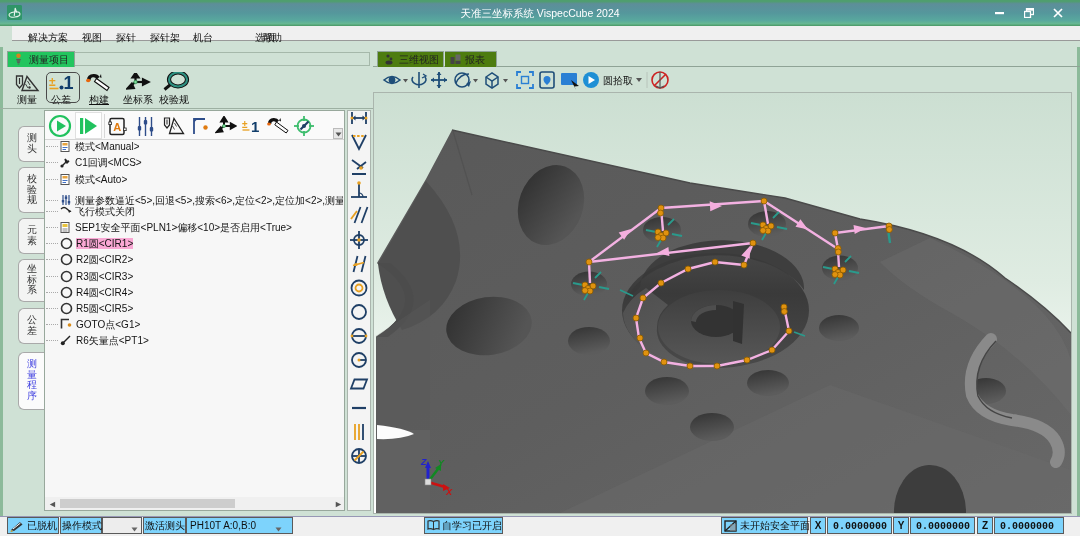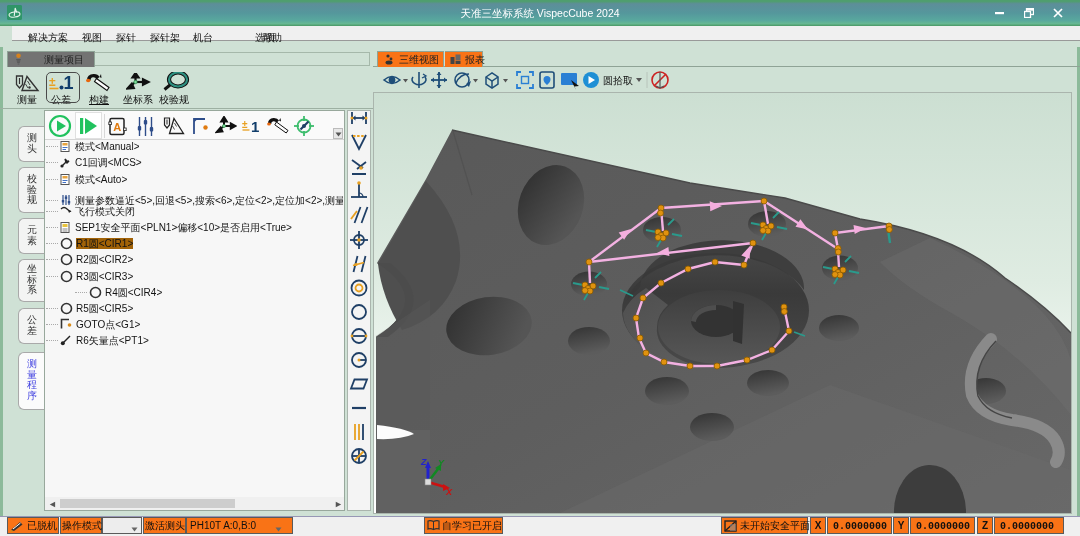--- a/index.html
+++ b/index.html
@@ -14,21 +14,21 @@
 #title { left:0; top:7px; width:1080px; text-align:center; color:#fff; font-size:10.5px; }
 
 
 #menubar { left:12px; top:26px; width:1080px; height:15px; background:#f0f0f0; border-bottom:1px solid #999; }
 #menubar span { position:absolute; top:5px; font-size:10px; color:#111; }
 
 
 #main { left:0; top:47px; width:1080px; height:469px; background:#cfe1d5; border-left:3px solid #8cba9a; border-right:3px solid #8cba9a; }
 
 
-#lp-tab { white-space:nowrap; left:7px; top:51px; width:88px; height:16px; background:#737373; border:1px solid #8fa396; border-bottom:none; font-size:10px; color:#222; padding-left:36px; line-height:15px; }
+#lp-tab { white-space:nowrap; left:7px; top:51px; width:68px; height:16px; background:#22c55e; border:1px solid #8fa396; border-bottom:none; font-size:10px; color:#222; padding-left:21px; line-height:15px; }
 #lp-tabline2 { left:74px; top:52px; width:296px; height:14px; border:1px solid #a5b8aa; border-left:none; background:#cfe1d5; }
 
 
 .riblabel { top:93px; font-size:10px; color:#111; text-align:center; }
 #tolsel { left:46px; top:72px; width:34px; height:31px; border:1.5px solid #4a4a4a; border-radius:5px; }
 
 
 .vtab { left:18px; width:27px; background:#f3f4f3; border:1px solid #a9a9a9; border-right:none; border-radius:6px 0 0 6px; font-size:10px; color:#333; line-height:10.5px; text-align:center; }
 .vtab.sel { background:#fbfbfb; color:#4242e0; }
 
@@ -40,28 +40,28 @@
 
 #hscroll { left:45px; top:497px; width:299px; height:13px; background:#f0f0f0; }
 #hthumb { left:60px; top:499px; width:175px; height:9px; background:#cdcdcd; }
 .harr { top:499px; font-size:9px; color:#555; }
 
 
 #gdtstrip { left:347px; top:110px; width:24px; height:401px; background:#f4f4f4; border:1px solid #aab5ad; }
 
 
 #rtabs-line { left:373px; top:66px; width:707px; height:1px; background:#8fa396; }
-.rtab { top:51px; height:16px; font-size:10px; color:#222; background:#f97316; border:1px solid #8fa396; border-bottom:none; white-space:nowrap; line-height:15px; }
+.rtab { top:51px; height:16px; font-size:10px; color:#222; background:#4d7c0f; border:1px solid #8fa396; border-bottom:none; white-space:nowrap; line-height:15px; }
 
 
 #viewport { left:373px; top:92px; width:699px; height:422px; background:#fff; border:1px solid #aab5ad; }
 
 
 #statusbar { left:0; top:516px; width:1080px; height:20px; background:#f0f0f0; border-top:1px solid #9797b5; }
-.scell { position:absolute; top:517px; height:17px; border:1px solid #5a5a5a; font-size:10px; color:#111; background:#f97316; line-height:15px; white-space:nowrap; }
+.scell { position:absolute; top:517px; height:17px; border:1px solid #5a5a5a; font-size:10px; color:#111; background:#7dd3fc; line-height:15px; white-space:nowrap; }
 .sval { font-family:"Liberation Mono",monospace; font-size:10px; font-weight:bold; }
 </style>
 </head>
 <body>
 
 <div id="titlebar" class="abs"></div>
 <div id="appicon" class="abs"></div>
 <div id="title" class="abs">天准三坐标系统 VispecCube 2024</div>
 <svg class="abs" style="left:995px;top:12px;" width="10" height="3" viewBox="0 0 10 3">
     <rect width="9" height="2.2" fill="#fff"></rect>
@@ -142,28 +142,28 @@
         <path d="M8 5 L11 6 L9 8 Z" fill="#222"></path>
       </svg>飞行模式关闭</div>
   <div class="trow" style="top:221px;"><span class="tln"></span><svg width="11" height="11" viewBox="0 0 11 11" style="vertical-align:-2px;margin-right:4px;">
         <rect x="1" y="0.5" width="8" height="10" fill="#fff" stroke="#555"></rect>
         <rect x="2.5" y="2" width="5" height="3" fill="#e8c43d"></rect>
         <rect x="2.5" y="6.5" width="5" height="1" fill="#888"></rect>
         <rect x="2.5" y="8.5" width="5" height="1" fill="#888"></rect>
       </svg>SEP1安全平面&lt;PLN1&gt;偏移&lt;10&gt;是否启用&lt;True&gt;</div>
   <div class="trow" style="top:237px;"><span class="tln"></span><svg width="13" height="13" viewBox="0 0 13 13" style="vertical-align:-3px;margin-right:3px;">
         <circle cx="6.5" cy="6.5" r="5" fill="none" stroke="#333" stroke-width="1.6"></circle>
-      </svg><span style="background:#a16207;margin-top:16px;">R1圆&lt;CIR1&gt;</span></div>
+      </svg><span style="background:#f9a8d4;margin-top:16px;">R1圆&lt;CIR1&gt;</span></div>
   <div class="trow" style="top:253px;"><span class="tln"></span><svg width="13" height="13" viewBox="0 0 13 13" style="vertical-align:-3px;margin-right:3px;">
         <circle cx="6.5" cy="6.5" r="5" fill="none" stroke="#333" stroke-width="1.6"></circle>
       </svg>R2圆&lt;CIR2&gt;</div>
   <div class="trow" style="top:270px;"><span class="tln"></span><svg width="13" height="13" viewBox="0 0 13 13" style="vertical-align:-3px;margin-right:3px;">
         <circle cx="6.5" cy="6.5" r="5" fill="none" stroke="#333" stroke-width="1.6"></circle>
       </svg>R3圆&lt;CIR3&gt;</div>
-  <div class="trow" style="top:286px;padding-left:29px;"><span class="tln"></span><svg width="13" height="13" viewBox="0 0 13 13" style="vertical-align:-3px;margin-right:3px;">
+  <div class="trow" style="top:286px;"><span class="tln"></span><svg width="13" height="13" viewBox="0 0 13 13" style="vertical-align:-3px;margin-right:3px;">
         <circle cx="6.5" cy="6.5" r="5" fill="none" stroke="#333" stroke-width="1.6"></circle>
       </svg>R4圆&lt;CIR4&gt;</div>
   <div class="trow" style="top:302px;"><span class="tln"></span><svg width="13" height="13" viewBox="0 0 13 13" style="vertical-align:-3px;margin-right:3px;">
         <circle cx="6.5" cy="6.5" r="5" fill="none" stroke="#333" stroke-width="1.6"></circle>
       </svg>R5圆&lt;CIR5&gt;</div>
   <div class="trow" style="top:318px;"><span class="tln"></span><svg width="12" height="12" viewBox="0 0 12 12" style="vertical-align:-2px;margin-right:4px;">
         <path d="M1.5 10.5 L1.5 1.5 L9 1.5" fill="none" stroke="#333" stroke-width="1.6"></path>
         <circle cx="9.5" cy="7" r="1.8" fill="#d98c1a"></circle>
       </svg>GOTO点&lt;G1&gt;</div>
   <div class="trow" style="top:334px;"><span class="tln"></span><svg width="12" height="12" viewBox="0 0 12 12" style="vertical-align:-2px;margin-right:4px;">
@@ -174,21 +174,21 @@
 
 <div id="hscroll" class="abs"></div>
 <div id="hthumb" class="abs"></div>
 <div class="harr abs" style="left:48px;">◄</div>
 <div class="harr abs" style="left:334px;">►</div>
 
 <div id="gdtstrip" class="abs"></div>
 
 <div id="rtabs-line" class="abs"></div>
 <div class="rtab abs" style="left:377px;width:67px;padding-left:21px;line-height:15px;">三维视图</div>
-<div class="rtab abs" style="left:445px;width:38px;padding-left:20px;line-height:15px;border-left:none;">报表</div>
+<div class="rtab abs" style="left:445px;width:52px;padding-left:20px;line-height:15px;border-left:none;">报表</div>
 
 <div id="rtoolbar" class="abs" style="left:373px;top:67px;width:707px;height:25px;"></div>
 
 <div id="viewport" class="abs">
 <svg width="697" height="420" viewBox="374 93 697 420">
 <defs>
   <linearGradient id="bgg" x1="0" y1="0" x2="0" y2="1">
     <stop offset="0" stop-color="#ccdfd2"></stop>
     <stop offset="0.45" stop-color="#dfece2"></stop>
     <stop offset="0.75" stop-color="#f6faf6"></stop>

